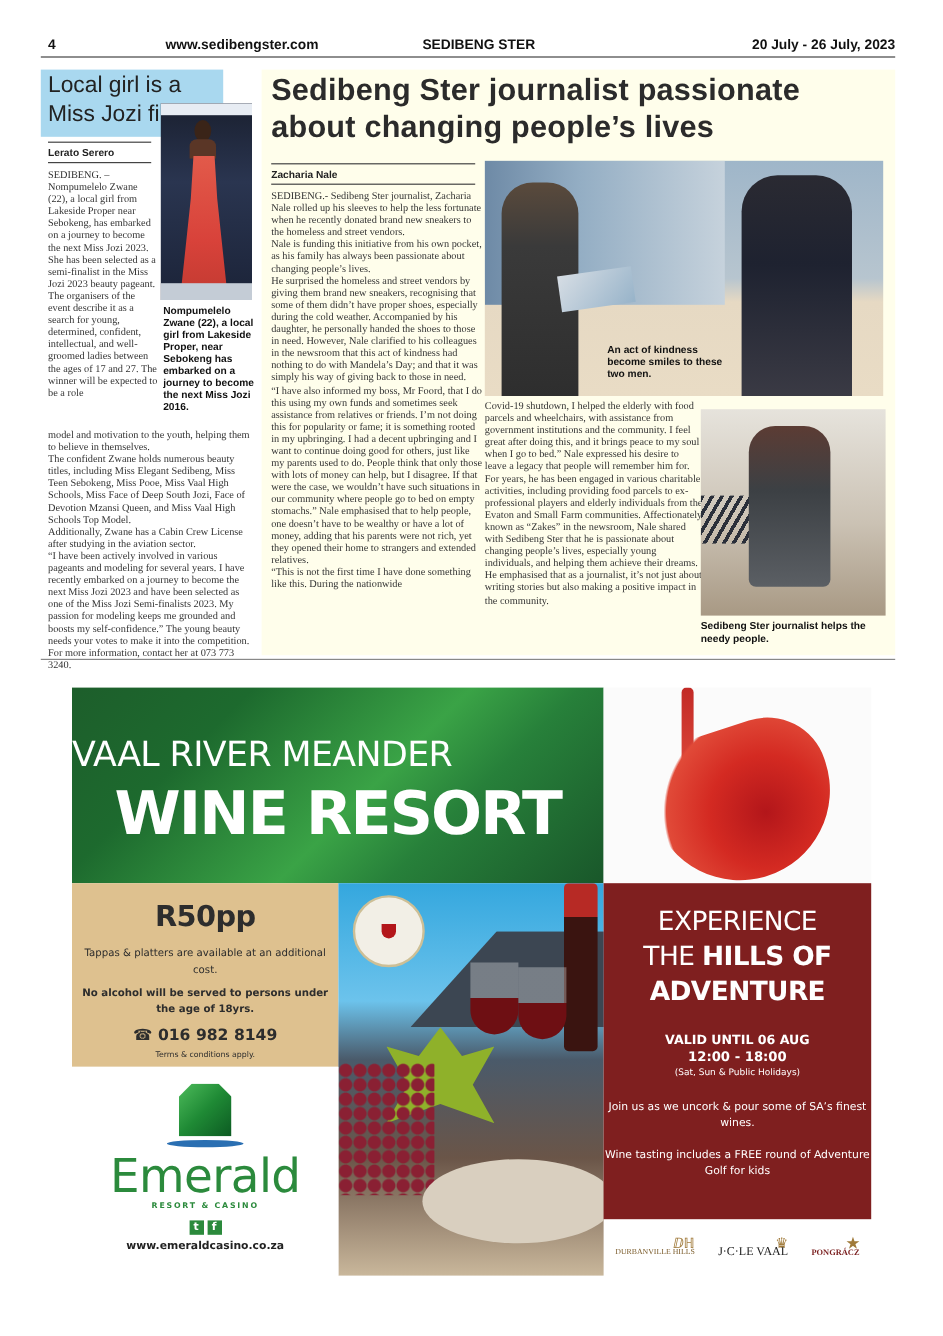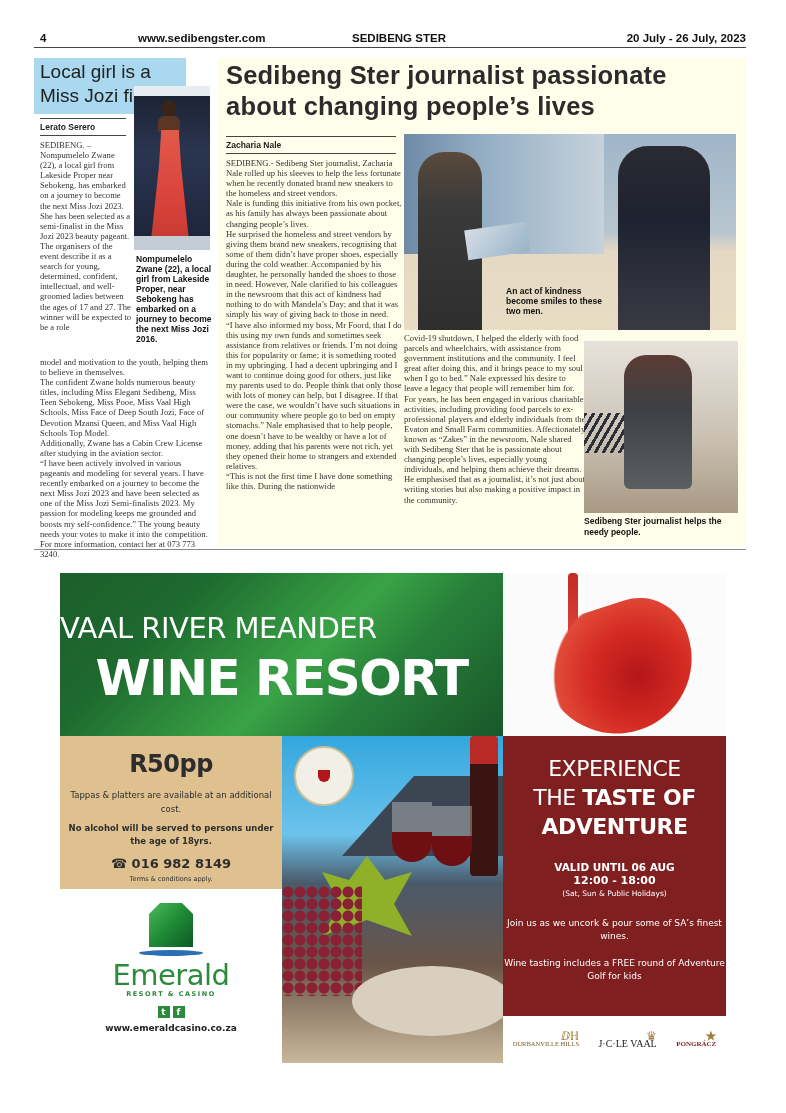--- a/index.html
+++ b/index.html
@@ -72,21 +72,21 @@
     .ad-photo .bottle { position: absolute; left: 188px; top: 0; width: 28px; height: 140px; background: linear-gradient(180deg, #b72a25 0 20%, #3a1410 20% 100%); border-radius: 4px; }
     .ad-photo .glass1 { position: absolute; left: 110px; top: 66px; width: 40px; height: 60px; background: linear-gradient(180deg, rgba(255,255,255,0.3) 0 50%, #6e0f13 50%); border-radius: 0 0 20px 20px; }
     .ad-photo .glass2 { position: absolute; left: 150px; top: 70px; width: 40px; height: 60px; background: linear-gradient(180deg, rgba(255,255,255,0.3) 0 50%, #6e0f13 50%); border-radius: 0 0 20px 20px; }
     .ad-photo .leaf { position: absolute; left: 40px; top: 120px; width: 90px; height: 80px; background: #8fb12a; clip-path: polygon(50% 0, 70% 30%, 100% 20%, 80% 60%, 100% 100%, 50% 80%, 0 100%, 20% 60%, 0 20%, 30% 30%); }
     .ad-photo .grapes { position: absolute; left: 0; top: 150px; width: 80px; height: 110px; background: radial-gradient(circle, #8a2033 0 5px, transparent 6px) 0 0/12px 12px; }
     .ad-photo .board { position: absolute; left: 70px; top: 230px; width: 160px; height: 70px; border-radius: 50%; background: #d9cfbf; }
 
     .ad-emerald { position: absolute; left: 0; top: 316px; width: 222px; height: 174px; background: #fff; text-align: center; font-family: "DejaVu Sans", sans-serif; }
     .ad-emerald .gem { width: 44px; height: 44px; margin: 14px auto 0; background: linear-gradient(135deg, #4dbb5b 0%, #1f8a35 50%, #0c5a22 100%); clip-path: polygon(25% 0, 75% 0, 100% 25%, 100% 100%, 0 100%, 0 25%); }
     .ad-emerald .wave { width: 64px; height: 6px; margin: 3px auto 0; border-radius: 50%; background: #2a6fb2; }
-    .ad-emerald .name { font-size: 29px; color: #2b8a3c; margin-top: 2px; letter-spacing: -0.5px; }
+    .ad-emerald .name { font-size: 39px; color: #2b8a3c; margin-top: 2px; letter-spacing: -0.5px; }
     .ad-emerald .sub { font-size: 6.5px; font-weight: bold; color: #2b8a3c; letter-spacing: 1.5px; margin-top: -2px; }
     .ad-emerald .social { margin-top: 8px; display: flex; justify-content: center; gap: 3px; }
     .ad-emerald .social span { display: inline-block; width: 12px; height: 12px; background: #2b8a3c; color: #fff; font-size: 9px; line-height: 12px; font-weight: bold; }
     .ad-emerald .url { font-size: 9px; font-weight: bold; color: #222; margin-top: 5px; }
 
     .ad-red { position: absolute; left: 443px; top: 163px; width: 223px; height: 280px; background: #7f1f1f; text-align: center; font-family: "DejaVu Sans", sans-serif; color: #fff; }
     .ad-red .h1 { font-size: 22px; margin-top: 20px; letter-spacing: -0.5px; }
     .ad-red .h2 { font-size: 22px; margin-top: 4px; letter-spacing: -0.5px; }
     .ad-red .h2 b { font-weight: bold; }
     .ad-red .h3 { font-size: 22px; font-weight: bold; margin-top: 4px; letter-spacing: -0.5px; }
@@ -206,21 +206,21 @@
     <div class="sub">RESORT &amp; CASINO</div>
     <div class="social">
       <span>t</span>
       <span>f</span>
     </div>
     <div class="url">www.emeraldcasino.co.za</div>
   </div>
 
   <div class="ad-red">
     <div class="h1">EXPERIENCE</div>
-    <div class="h2"><span>THE </span><b>TASTE OF</b></div>
+    <div class="h2"><span>THE </span><b>HILLS OF</b></div>
     <div class="h3">ADVENTURE</div>
     <div class="valid">VALID UNTIL 06 AUG</div>
     <div class="time">12:00 - 18:00</div>
     <div class="days">(Sat, Sun &amp; Public Holidays)</div>
     <div class="join">Join us as we uncork &amp; pour some of SA’s finest wines.</div>
     <div class="golf">Wine tasting includes a FREE round of Adventure Golf for kids</div>
   </div>
 
   <div class="ad-sponsors">
     <div class="sponsor">

